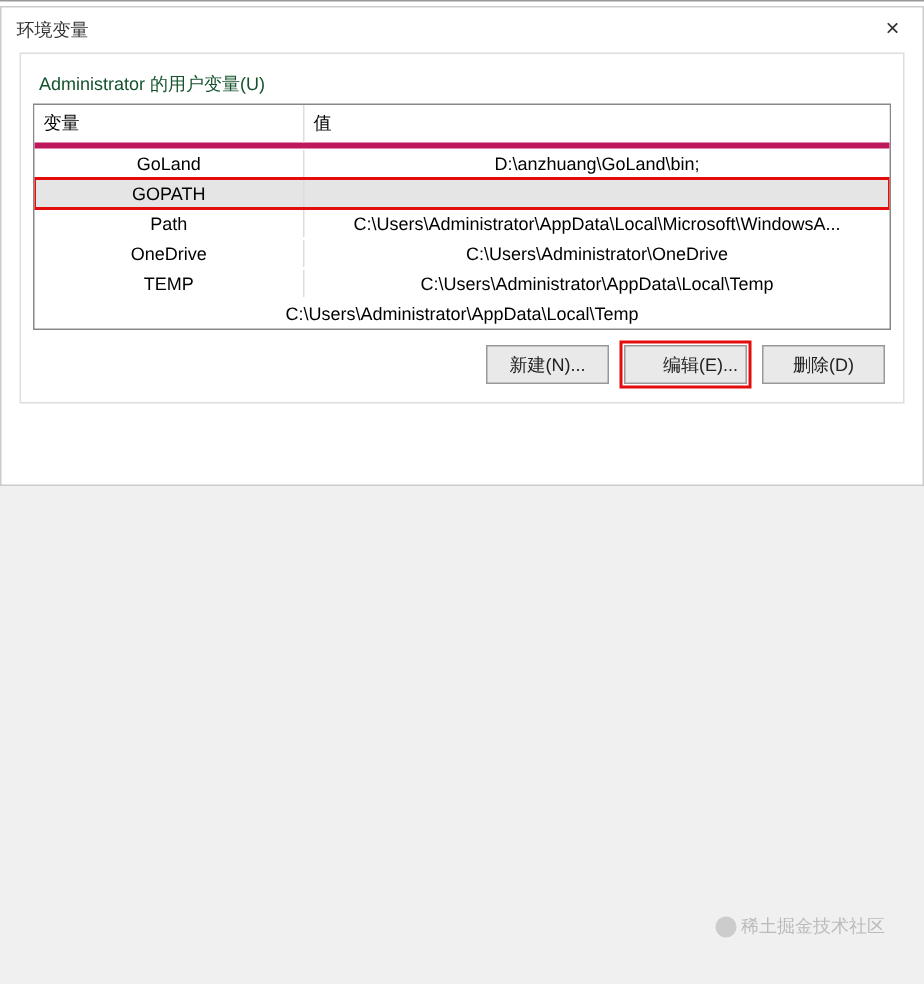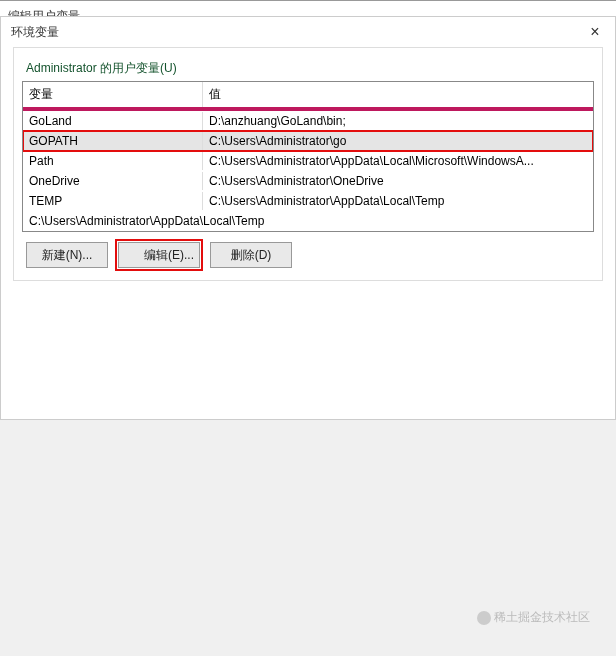--- a/index.html
+++ b/index.html
@@ -10,27 +10,27 @@
 .titlebar .close { width: 40px; height: 30px; display: flex; align-items: center; justify-content: center; font-size: 16px; color: #333; cursor: default; }
 
 .group-label { padding: 6px 0 4px 4px; color: #14532d; }
 .group-box { border: 1px solid #ddd; margin: 0 12px 12px 12px; padding: 6px 8px 8px 8px; }
 
 .var-table { border: 1px solid #888; background: #fff; }
 .var-header { display: flex; border-bottom: 4px solid #be185d; background: #fff; }
 .var-header div { padding: 4px 6px; }
 .var-col1 { width: 180px; border-right: 1px solid #ddd; }
 .var-col2 { flex: 1; }
-.var-body { overflow-y: auto; }
+.var-body { overflow-y: auto; text-align: center; }
 .var-row { display: flex; padding: 1px 0; }
 .var-row div { padding: 2px 6px; overflow: hidden; white-space: nowrap; text-overflow: ellipsis; }
 .var-row.selected { background: #e5e5e5; }
 .highlight-red { outline: 2px solid #e30d0d; outline-offset: -1px; }
 
-.btn-row { display: flex; gap: 10px; padding: 10px 4px 4px 4px; }
+.btn-row { display: flex; justify-content: flex-end; gap: 10px; padding: 10px 4px 4px 4px; }
 .btn { min-width: 82px; height: 26px; border: 1px solid #999; background: #e9e9e9; display: flex; align-items: center; justify-content: center; color: #222; cursor: default; }
 .btn.wide { min-width: 96px; }
 .btn.highlight { outline: 2px solid #e30d0d; outline-offset: 1px; padding-left: 20px; }
 
 .edit-dialog { left: 0; top: 316px; width: 616px; border-top: 1px solid #999; border-left: none; border-right: none; border-bottom: none; background: #fff; }
 .edit-body { padding: 18px 20px 10px 20px; }
 .field-row { display: flex; align-items: center; margin-bottom: 14px; }
 .field-label { width: 120px; color: #333; }
 .field-input { flex: 1; height: 24px; border: 1px solid #888; padding: 2px 6px; background: #fff; }
 .field-input.highlight { outline: 2px solid #e30d0d; outline-offset: 0px; }
@@ -41,40 +41,39 @@
 .sys-table { margin: 0 20px 0 20px; border: 1px solid #888; background: #fff; }
 .sys-body { overflow-y: scroll; height: 46px; }
 .final-btns { display: flex; justify-content: flex-end; gap: 14px; padding: 14px 20px 12px 20px; }
 
 .watermark { position: absolute; right: 26px; bottom: 30px; color: #bbb; font-size: 12px; display: flex; align-items: center; gap: 3px; }
 .watermark .logo { width: 14px; height: 14px; background: #ccc; border-radius: 50%; }
 </style>
 </head>
 <body>
 
-<div class="dialog" style="left:0; top:16px; width:616px; height:404px;">
+<div class="dialog" style="left:0; top:4px; width:616px; height:320px;">
   <div class="titlebar">
     <span>环境变量</span>
     <div class="close">×</div>
   </div>
   <div class="group-box">
     <div class="group-label">Administrator 的用户变量(U)</div>
     <div class="var-table">
       <div class="var-header">
         <div class="var-col1">变量</div>
         <div class="var-col2">值</div>
       </div>
       <div class="var-body">
         <div class="var-row">
           <div class="var-col1">GoLand</div>
           <div class="var-col2">D:\anzhuang\GoLand\bin;</div>
         </div>
         <div class="var-row selected highlight-red">
           <div class="var-col1">GOPATH</div>
-          <div class="var-col2">C:\Users\Administrator\go</div>
         </div>
         <div class="var-row">
           <div class="var-col1">Path</div>
           <div class="var-col2">C:\Users\Administrator\AppData\Local\Microsoft\WindowsA...</div>
         </div>
         <div class="var-row">
           <div class="var-col1">OneDrive</div>
           <div class="var-col2">C:\Users\Administrator\OneDrive</div>
         </div>
         <div class="var-row">

